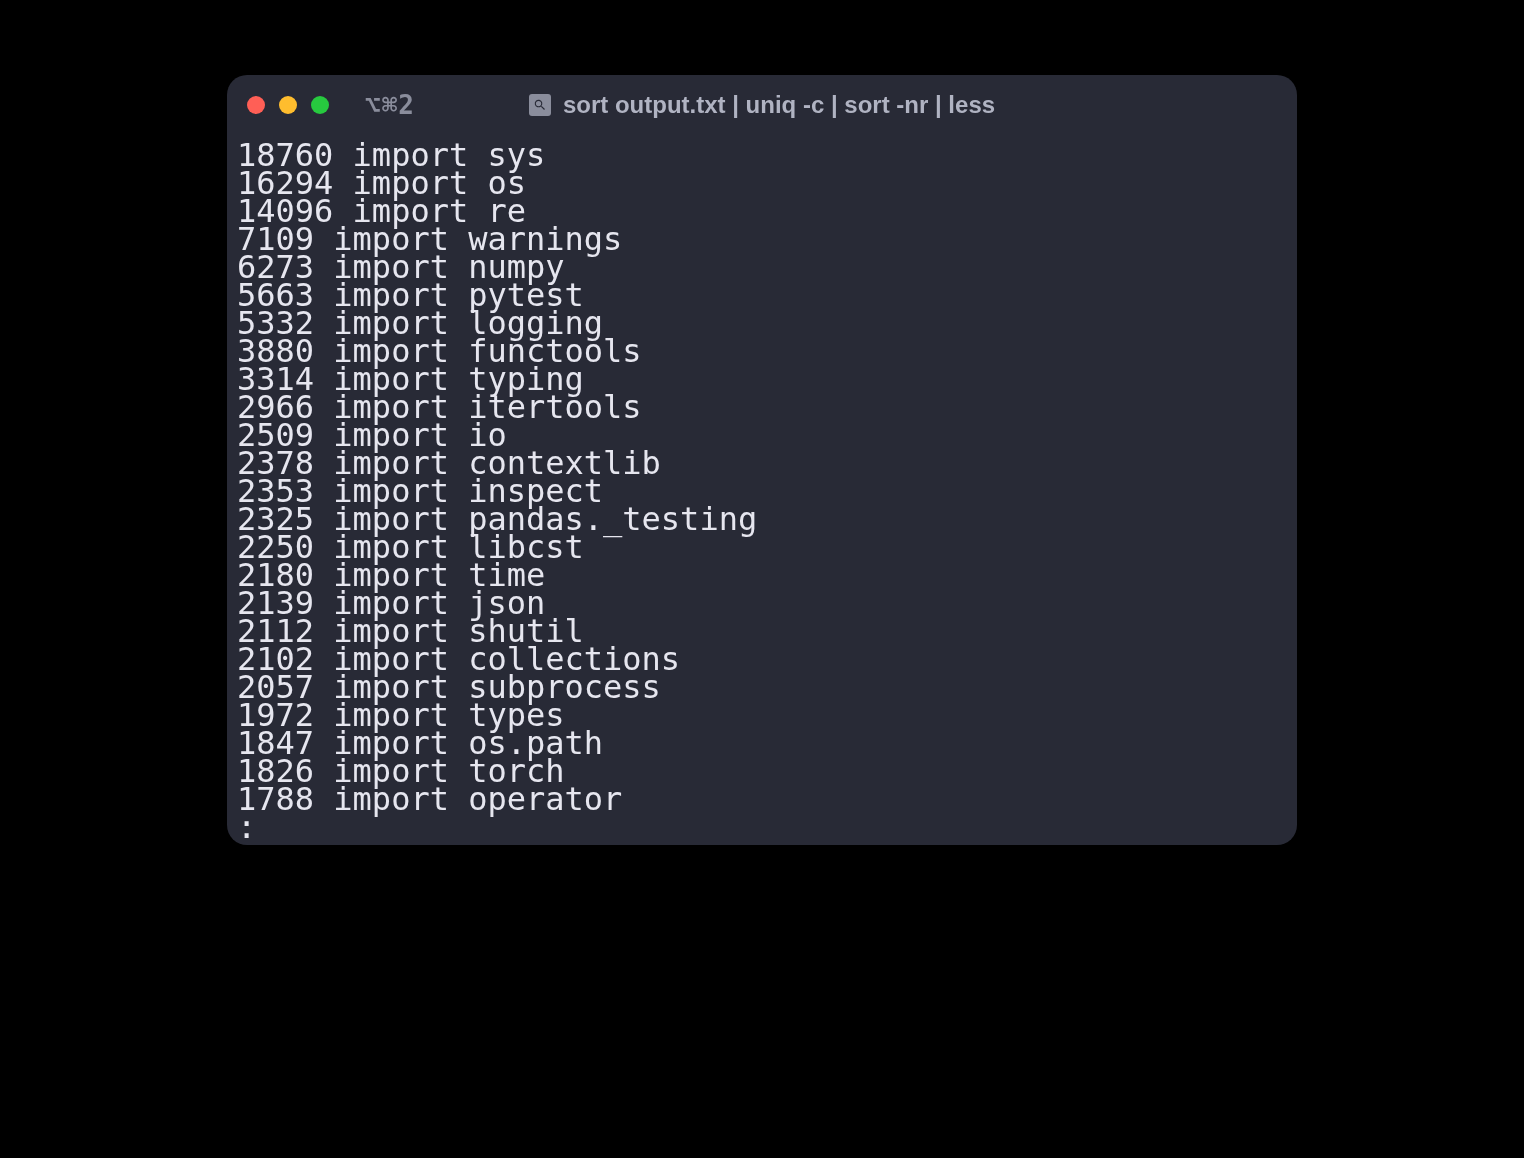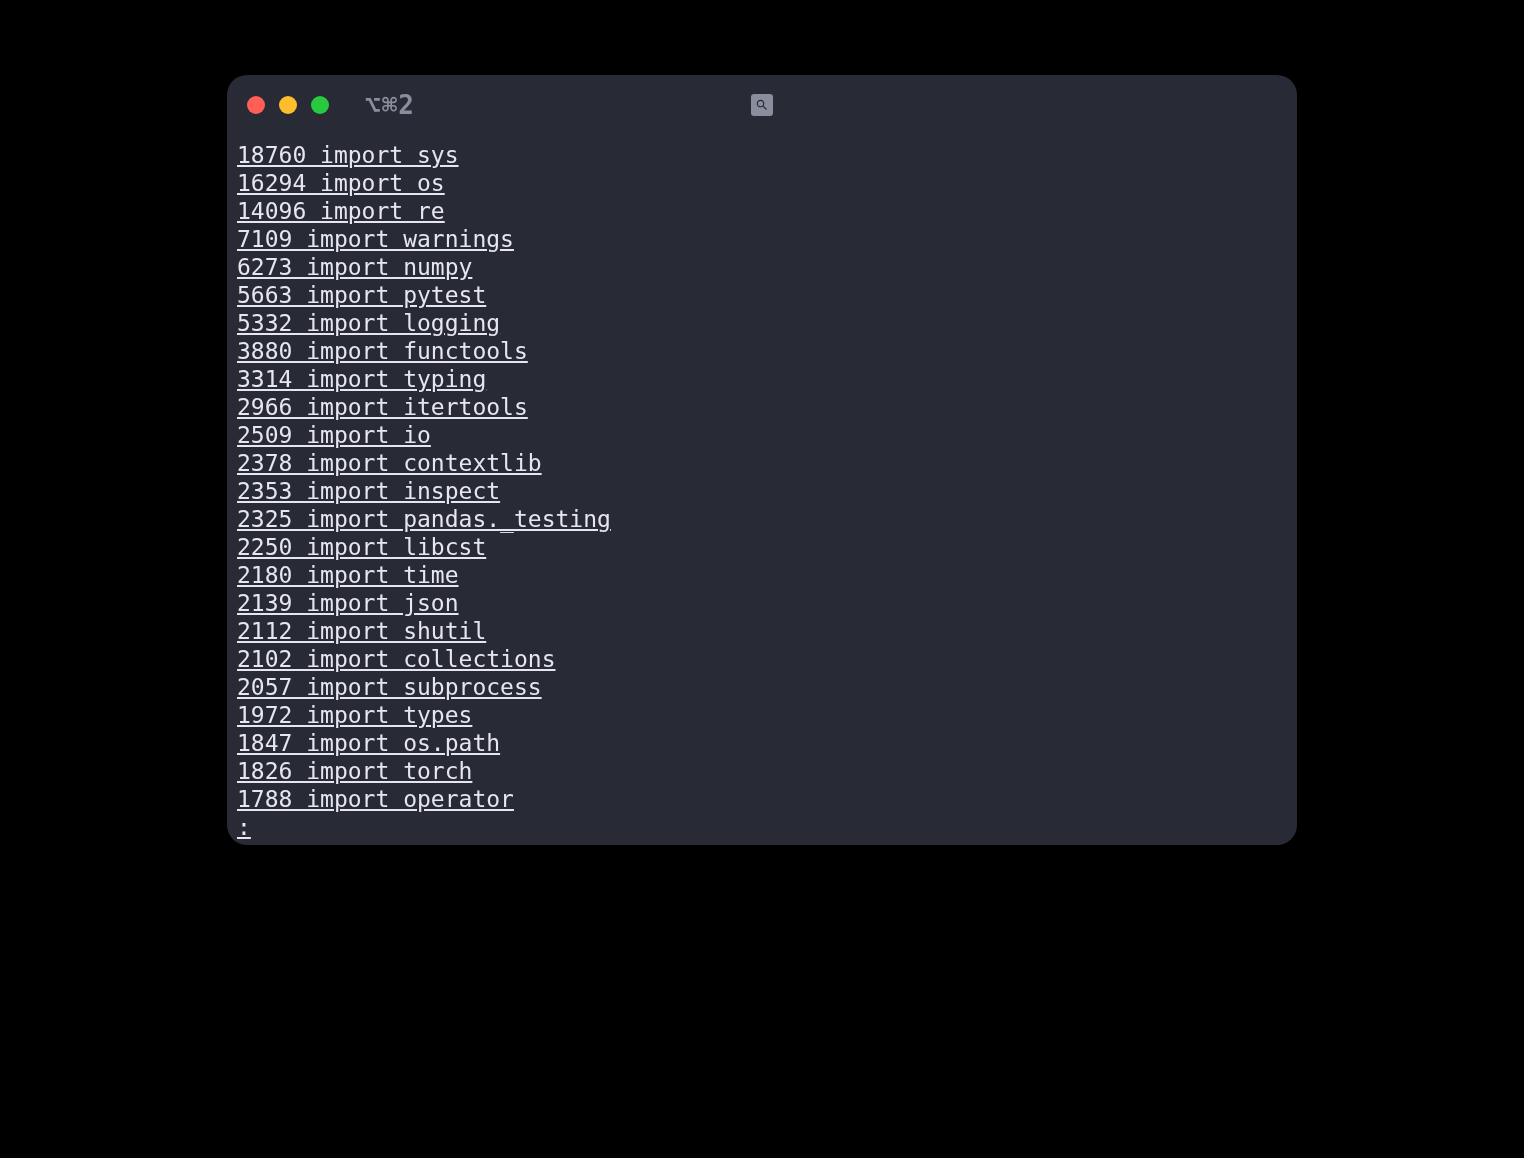--- a/index.html
+++ b/index.html
@@ -82,25 +82,24 @@
   .title-text {
     color: #b0b3c2;
     font-size: 24px;
     font-weight: 700;
     font-family: -apple-system, BlinkMacSystemFont, "Segoe UI", sans-serif;
   }
   .terminal-body {
     flex: 1;
     padding: 6px 10px 10px 10px;
     color: #e6e6ef;
-    font-size: 23px;
+    font-size: 32px;
     line-height: 28px;
     white-space: pre;
     overflow: hidden;
-    text-decoration: underline;
   }
   .output-line {
     display: block;
   }
   .prompt-line {
     display: block;
   }
 </style>
 </head>
 <body>
@@ -112,16 +111,17 @@
       <div class="traffic-light yellow"></div>
       <div class="traffic-light green"></div>
     </div>
     <div class="shortcut">⌥⌘2</div>
     <div class="title-center">
       <span class="title-icon">
         <svg viewBox="0 0 24 24">
             <path d="M15.5 14h-.79l-.28-.27a6.5 6.5 0 1 0-.7.7l.27.28v.79l5 4.99L20.49 19l-4.99-5zm-6 0A4.5 4.5 0 1 1 14 9.5 4.5 4.5 0 0 1 9.5 14z"></path>
           </svg>
       </span>
+      <span class="title-text">sort output.txt | uniq -c | sort -nr | less</span>
     </div>
   </div>
   <div class="terminal-body" id="terminal-body"><span class="output-line">18760 import sys</span><span class="output-line">16294 import os</span><span class="output-line">14096 import re</span><span class="output-line">7109 import warnings</span><span class="output-line">6273 import numpy</span><span class="output-line">5663 import pytest</span><span class="output-line">5332 import logging</span><span class="output-line">3880 import functools</span><span class="output-line">3314 import typing</span><span class="output-line">2966 import itertools</span><span class="output-line">2509 import io</span><span class="output-line">2378 import contextlib</span><span class="output-line">2353 import inspect</span><span class="output-line">2325 import pandas._testing</span><span class="output-line">2250 import libcst</span><span class="output-line">2180 import time</span><span class="output-line">2139 import json</span><span class="output-line">2112 import shutil</span><span class="output-line">2102 import collections</span><span class="output-line">2057 import subprocess</span><span class="output-line">1972 import types</span><span class="output-line">1847 import os.path</span><span class="output-line">1826 import torch</span><span class="output-line">1788 import operator</span><span class="prompt-line">:</span></div>
 </div>
 
 </body></html>

